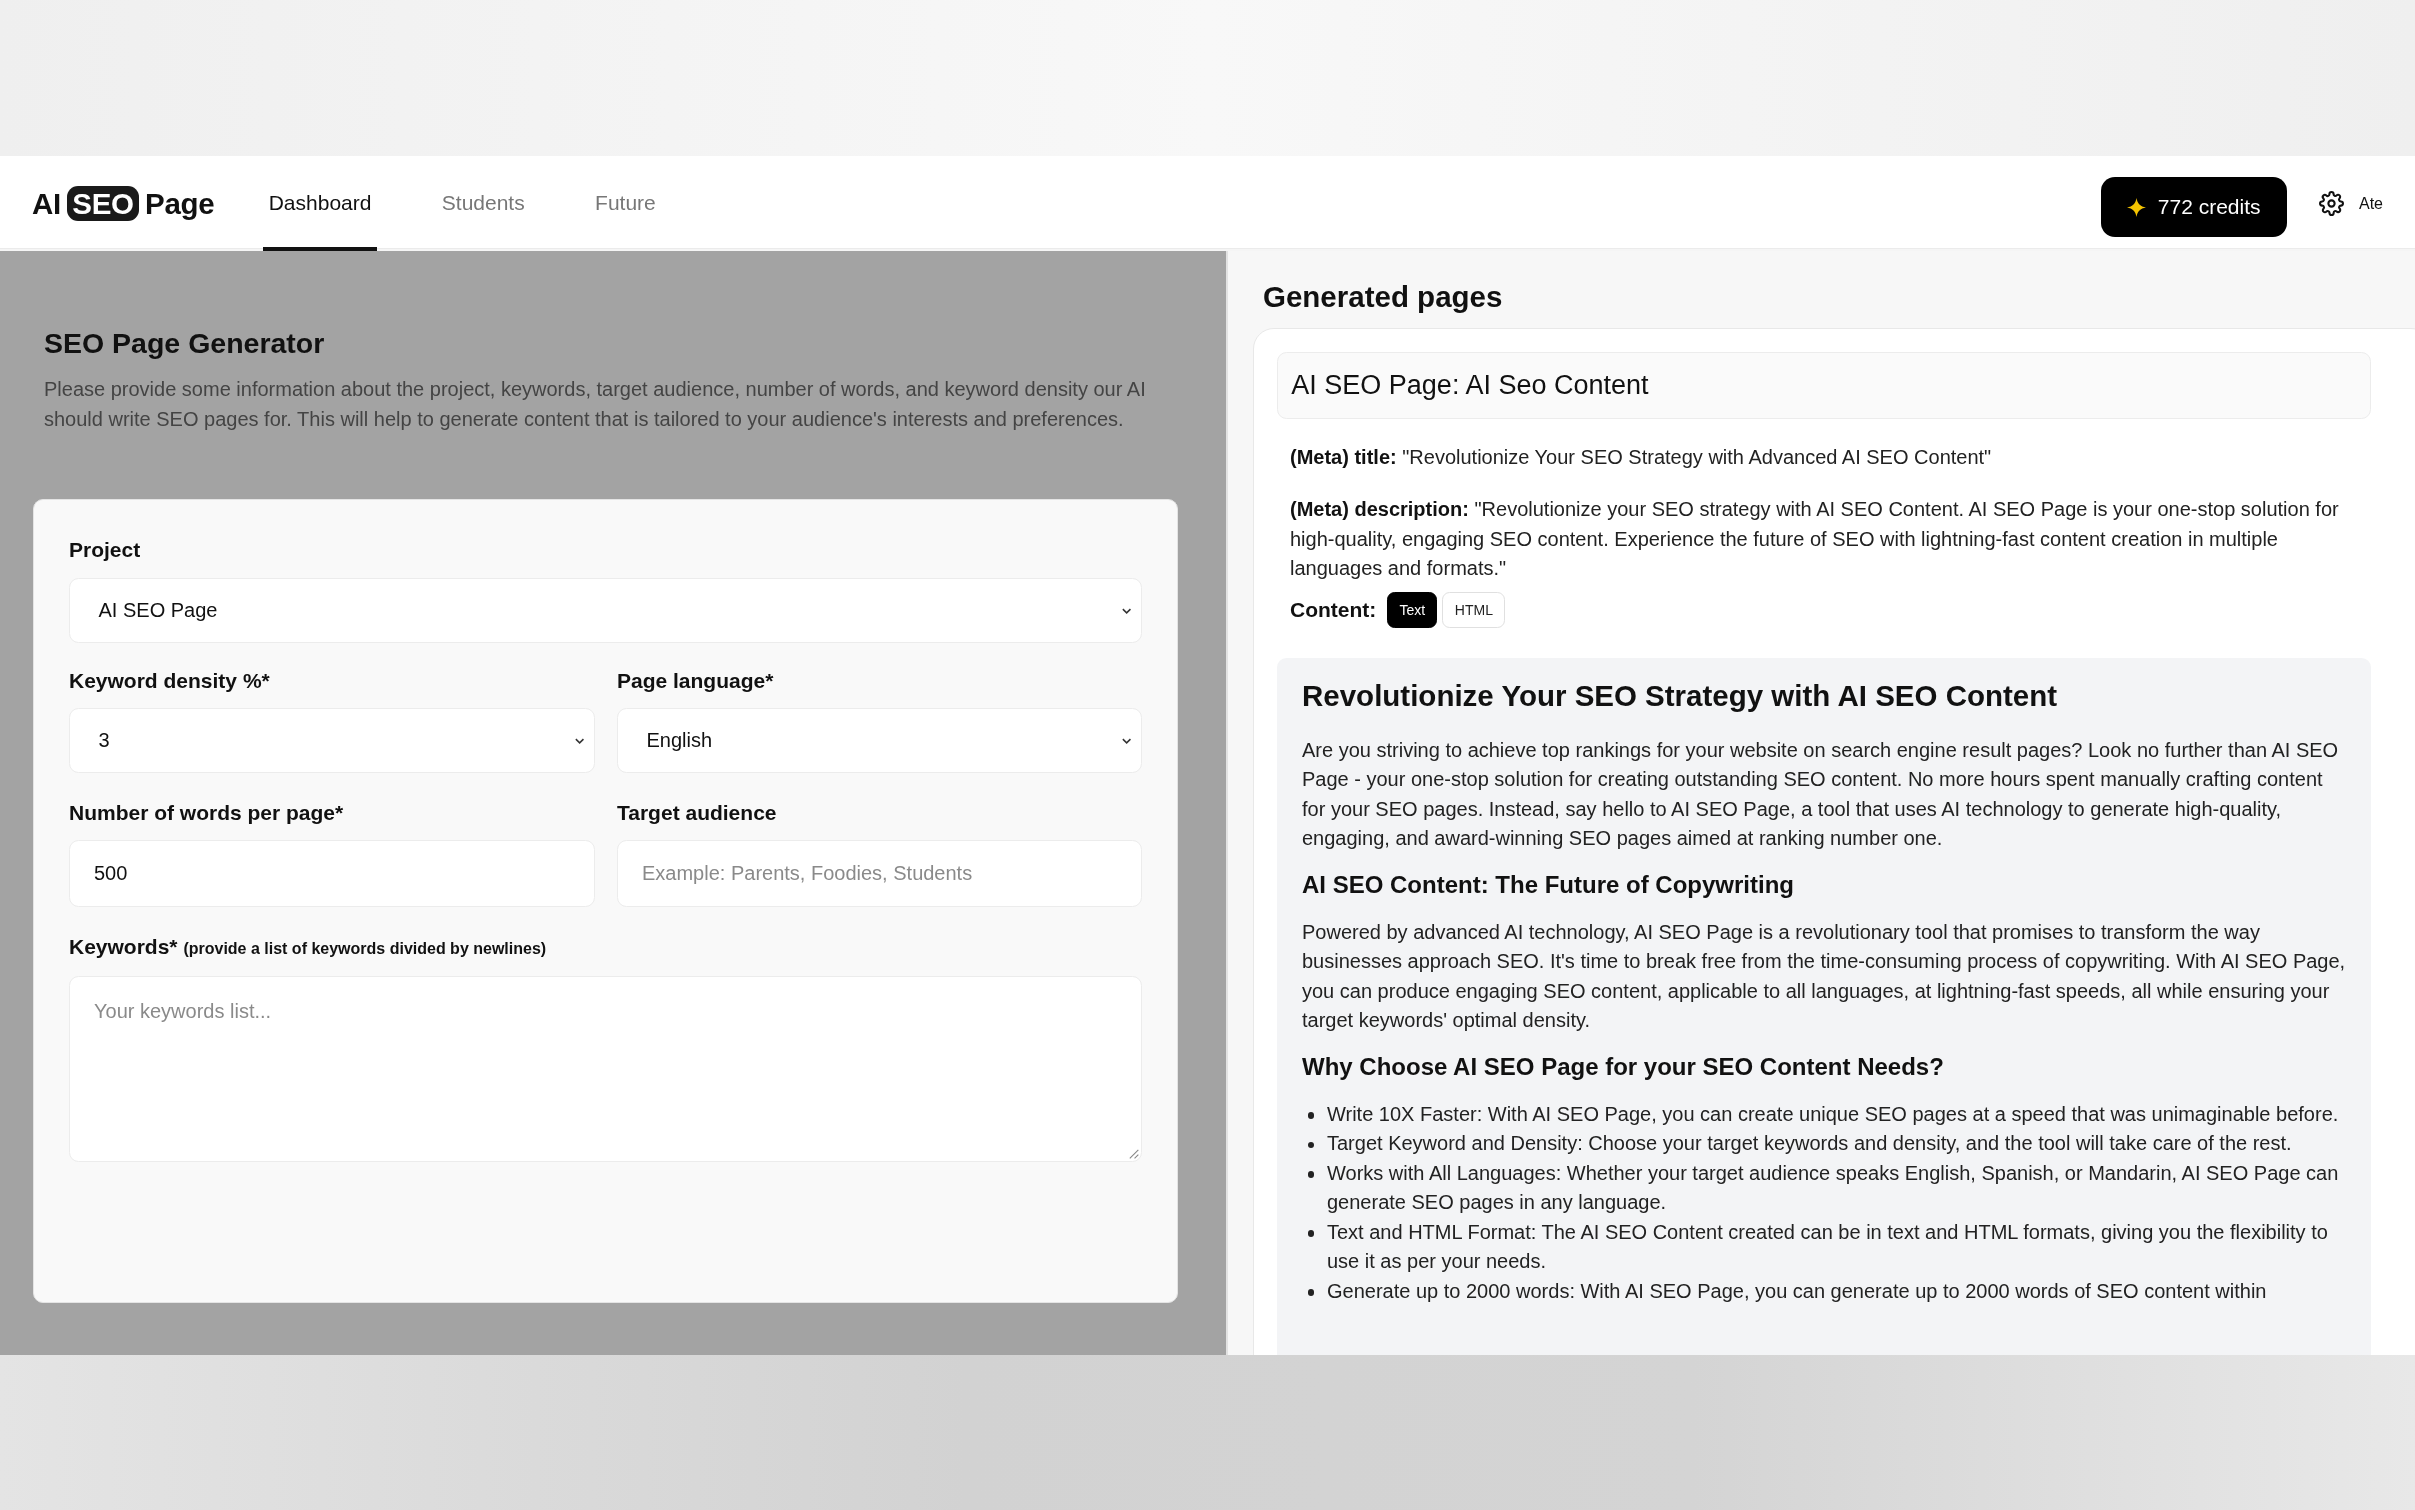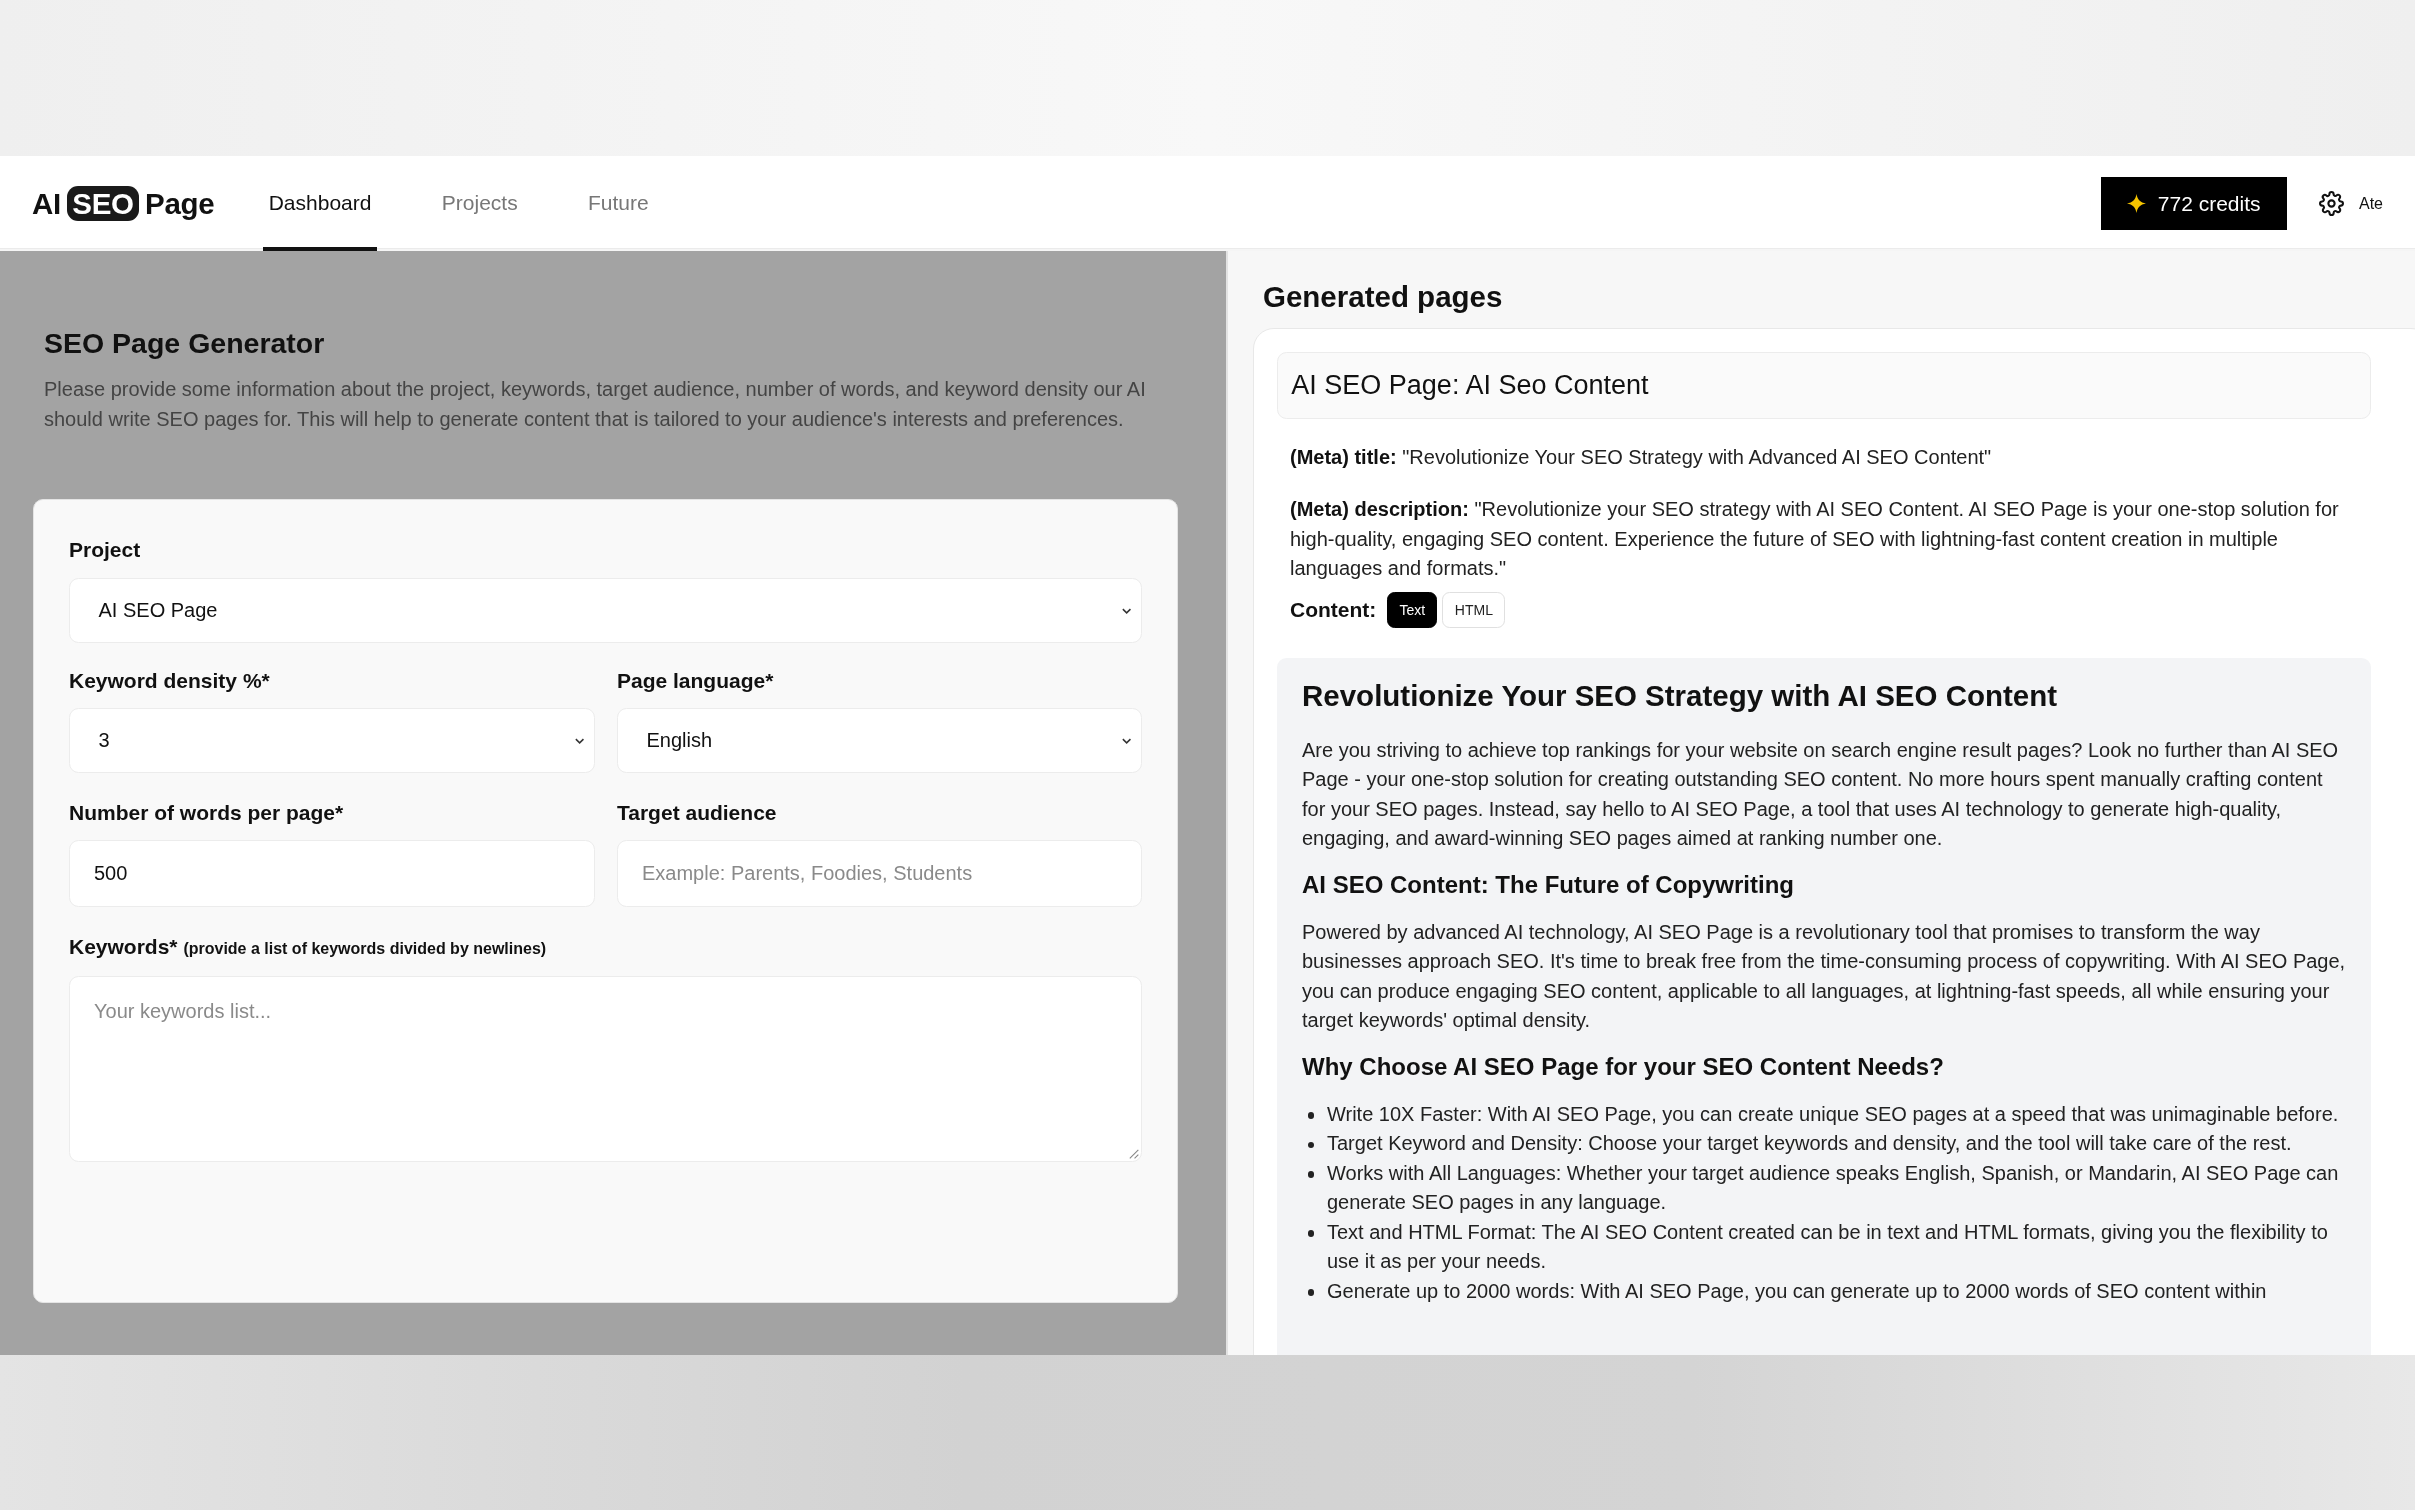--- a/index.html
+++ b/index.html
@@ -38,22 +38,22 @@
   .nav { position: absolute; left: 263px; top: 0; height: 93px; display: flex; }
   .nav-item {
     height: 93px; display: flex; align-items: center; font-size: 21px;
     color: #777; padding: 0 5.7px; margin-right: 59px; position: relative; cursor: pointer;
   }
   .nav-item.active { color: #111; }
   .nav-item.active::after {
     content: ""; position: absolute; left: 0; right: 0; bottom: -1.9px; height: 3.8px; background: #111;
   }
   .credits-btn {
-    position: absolute; left: 2101px; top: 21px; width: 186px; height: 53px;
-    background: #000; color: #fff; border-radius: 0;
+    position: absolute; left: 2101px; top: 21px; width: 186px; height: 60px;
+    background: #000; color: #fff; border-radius: 14px;
     display: flex; align-items: center; justify-content: center; gap: 11.4px; font-size: 21px;
   }
   .credits-btn svg { width: 19px; height: 19px; }
   .user-menu {
     position: absolute; left: 2319px; top: 21px; height: 53px;
     display: flex; align-items: center; gap: 15px; font-size: 16px; color: #111;
   }
   .user-menu svg { width: 25px; height: 25px; }
 
   
@@ -124,21 +124,21 @@
 <div class="app">
 
   <div class="header">
     <div class="logo">
       <span>AI</span>
       <span class="seo">SEO</span>
       <span>Page</span>
     </div>
     <div class="nav">
       <div class="nav-item active">Dashboard</div>
-      <div class="nav-item">Projects</div>
+      <div class="nav-item">Students</div>
       <div class="nav-item">Future</div>
     </div>
     <div class="credits-btn">
       <svg viewBox="0 0 20 20">
         <path d="M10 0 C11 6 14 9 20 10 C14 11 11 14 10 20 C9 14 6 11 0 10 C6 9 9 6 10 0 Z" fill="#F5C400"></path>
       </svg>
       <span>772 credits</span>
     </div>
     <div class="user-menu">
       <svg viewBox="0 0 24 24" fill="none" stroke="#111" stroke-width="2" stroke-linecap="round" stroke-linejoin="round">

